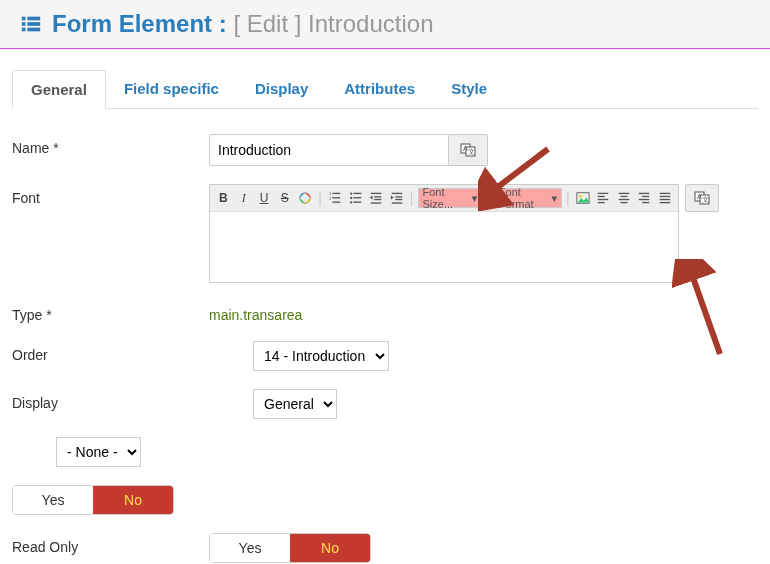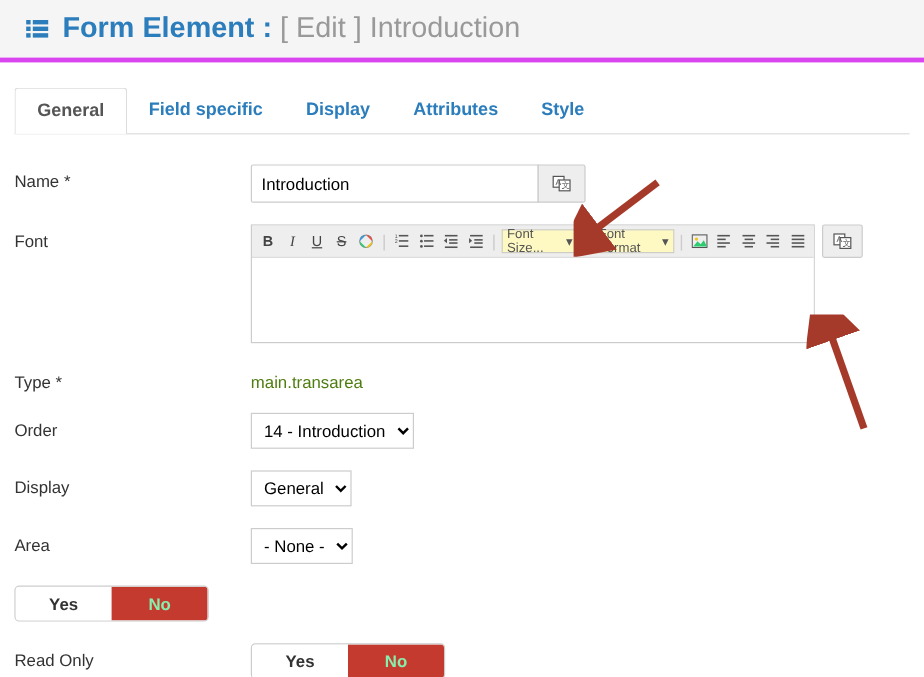--- a/index.html
+++ b/index.html
@@ -1,46 +1,46 @@
 <!DOCTYPE html>
 <html><head>
 <meta charset="utf-8">
 <style>
   * { box-sizing: border-box; margin: 0; padding: 0; }
   body { font-family: -apple-system, "Helvetica Neue", Arial, sans-serif; font-size: 14px; color: #333; width: 770px; }
-  .header-bar { background: #f5f5f5; border-bottom: 4px solid #d946ef; padding: 10px 20px; display: flex; align-items: center; gap: 10px; }
+  .header-bar { background: #f5f5f5; border-bottom: 1px solid #d946ef; padding: 10px 20px; display: flex; align-items: center; gap: 10px; }
   .header-icon { color: #2b7dbc; width: 22px; display:flex; }
   .title { font-size: 24px; font-weight: 600; color: #2b7dbc; }
   .title .thin { font-weight: 300; }
   .title .grey { color: #999; font-weight: 300; }
   .content { padding: 20px 12px; position: relative; }
   .tabs { display: flex; border-bottom: 1px solid #ddd; }
   .tab { padding: 10px 18px; font-size: 15px; font-weight: 600; color: #2b7dbc; cursor: pointer; position: relative; top: 1px; }
   .tab.active { color: #555; background: #fff; border: 1px solid #ddd; border-bottom: 1px solid #fff; border-radius: 3px 3px 0 0; }
   .form { padding-top: 25px; }
   .row { display: flex; align-items: flex-start; margin-bottom: 18px; gap: 17px; }
   .label { width: 180px; font-size: 14px; color: #333; padding-top: 6px; }
   .field { flex: 1; display: flex; align-items: flex-start; gap: 0; }
   input[type=text] { border: 1px solid #ccc; padding: 6px 8px; font-size: 14px; width: 240px; height: 32px; border-radius: 2px 0 0 2px; }
   .btn-append { border: 1px solid #ccc; background: #eee; width: 40px; height: 32px; display: inline-flex; align-items: center; justify-content: center; cursor: pointer; margin-left: -1px; border-radius: 0 2px 2px 0; }
   .lang-icon { width:16px; height:16px; }
   .static { padding-top: 6px; font-size: 14px; color:#4d7c0f; }
-  select { border: 1px solid #ccc; padding: 5px 6px; font-size: 14px; height: 30px; background: #fff; }
+  select { border: 1px solid #ccc; padding: 5px 6px; font-size: 14px; height: 30px; background: #fff; margin-left: 44px; }
   .editor { border: 1px solid #ccc; width: 470px; }
   .toolbar { background: #eee; border-bottom: 1px solid #ddd; padding: 3px 4px; display: flex; gap: 2px; align-items: center; flex-wrap: nowrap; }
   .tbtn { width: 22px; height: 20px; display: inline-flex; align-items: center; justify-content: center; font-size: 12px; color: #444; cursor: pointer; }
   .tsep { margin: 0 2px; color: #ccc; }
-  .tsel { font-size: 11px; color: #555; border: 1px solid #ccc; background: #fef9c3; padding: 2px 4px; height: 20px; display:inline-flex; align-items:center; gap:4px; }
+  .tsel { font-size: 11px; color: #555; border: 1px solid #ccc; background: #fca5a5; padding: 2px 4px; height: 20px; display:inline-flex; align-items:center; gap:4px; }
   .editor-area { min-height: 70px; background: #fff; }
   .tips-wrap { display:flex; align-items:flex-start; }
   .tips-lang { border:1px solid #ccc; background:#eee; width:34px; height:28px; margin-left:6px; display:inline-flex; align-items:center; justify-content:center; cursor:pointer; border-radius:2px; }
   .toggle { display: inline-flex; border-radius: 4px; overflow: hidden; border:1px solid #ccc; }
-  .toggle .opt { width: 80px; height: 28px; display: inline-flex; align-items: center; justify-content: center; font-size: 14px; cursor: pointer; font-weight: bold; }
+  .toggle .opt { width: 80px; height: 28px; display: inline-flex; align-items: center; justify-content: center; font-size: 14px; cursor: pointer; }
   .toggle .opt.off { background: #fff; color: #333; }
-  .toggle .opt.on { background: #c43a2f; color: #86efac; }
+  .toggle .opt.on { background: #c43a2f; color: #fde047; }
   .arrow { position: absolute; color: #a63a2a; }
   .arrow svg { display:block; }
 </style>
 </head>
 <body>
 
 <div class="header-bar">
   <span class="header-icon">
     <svg viewBox="0 0 24 24" width="22" height="22" fill="#2b7dbc">
         <rect x="2" y="4" width="4" height="4"></rect>
@@ -223,21 +223,20 @@
     </div>
 
     <div class="row">
       <div class="label">Display</div>
       <div class="field">
           <select><option>General</option></select>
         </div>
     </div>
 
     <div class="row">
-      <div class="label">Area</div>
       <div class="field">
           <select><option>- None -</option></select>
         </div>
     </div>
 
     <div class="row">
       <div class="field">
         <div class="toggle">
           <div class="opt off">Yes</div>
           <div class="opt on">No</div>

